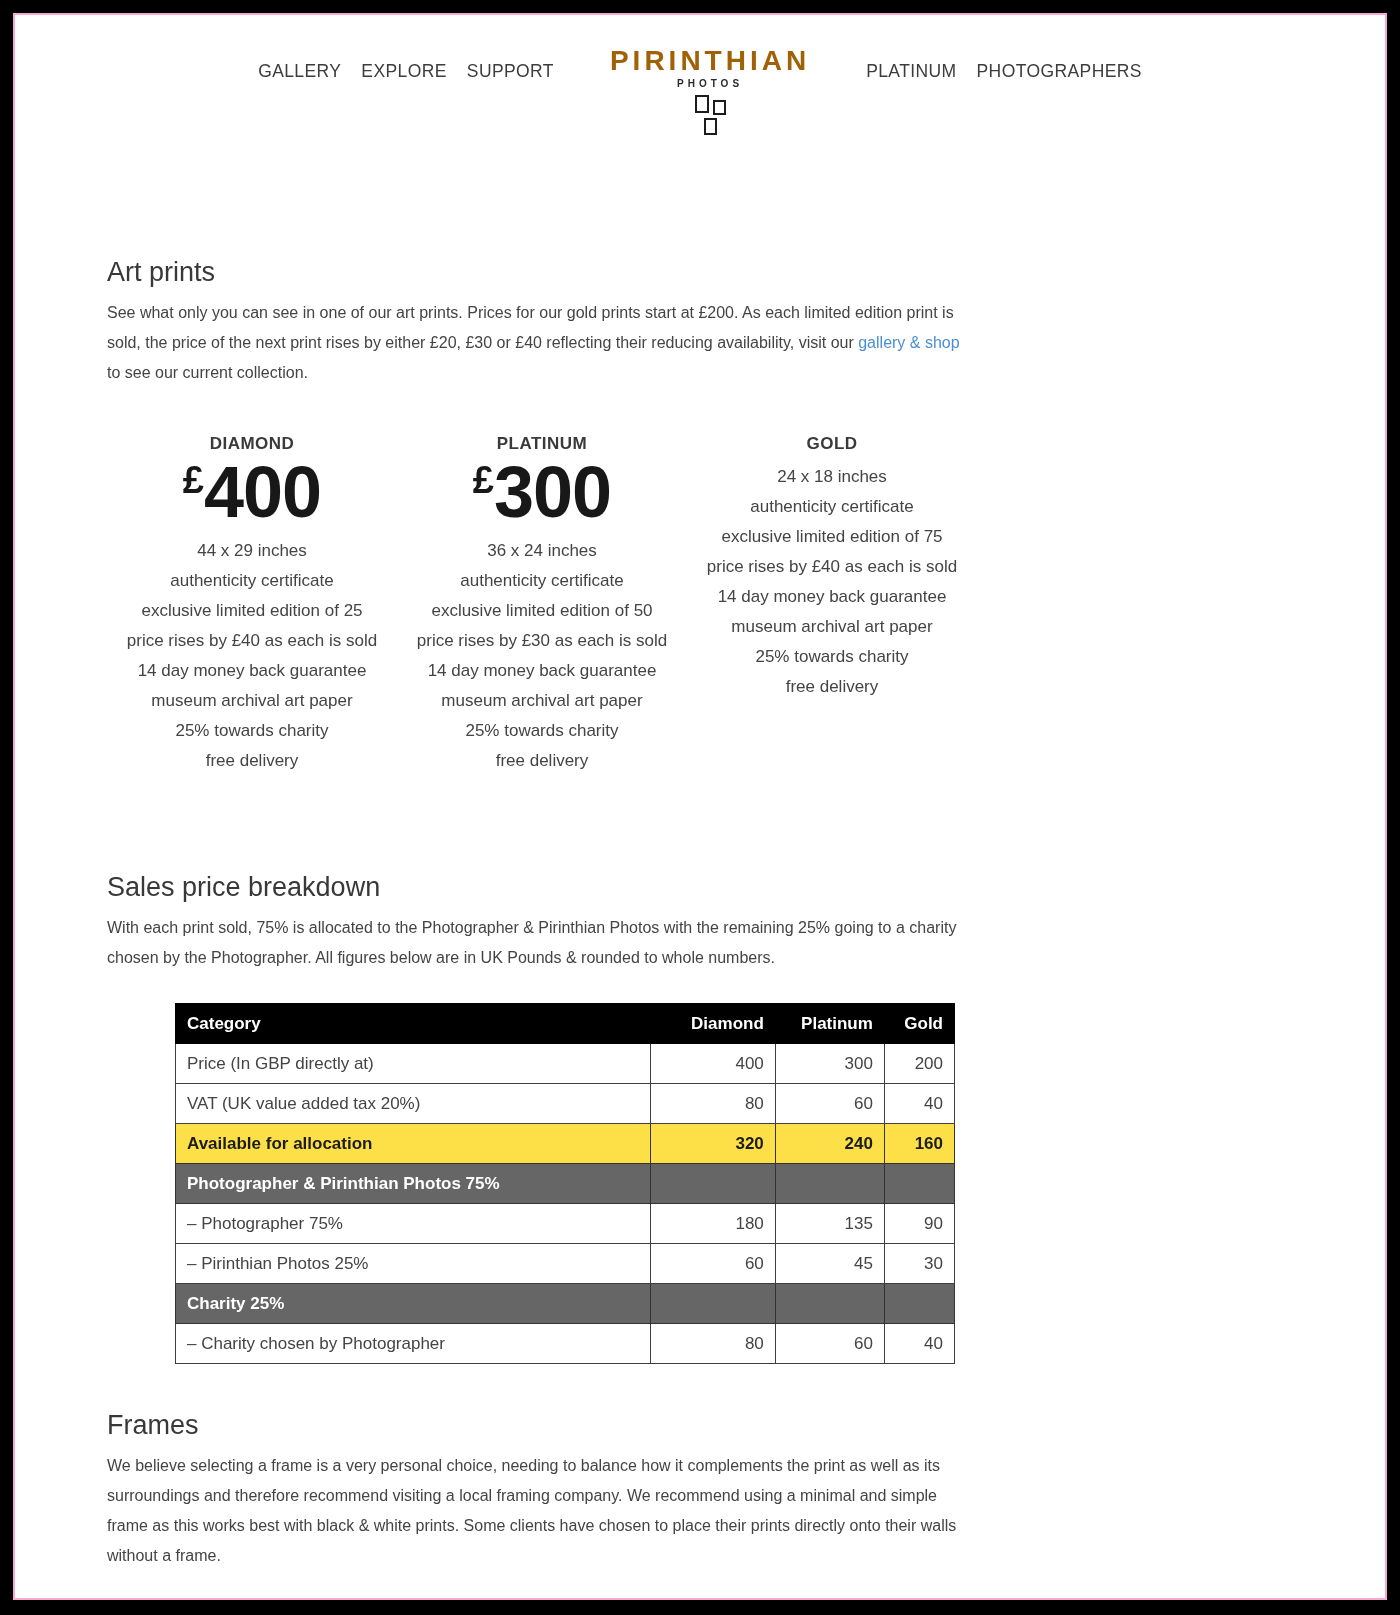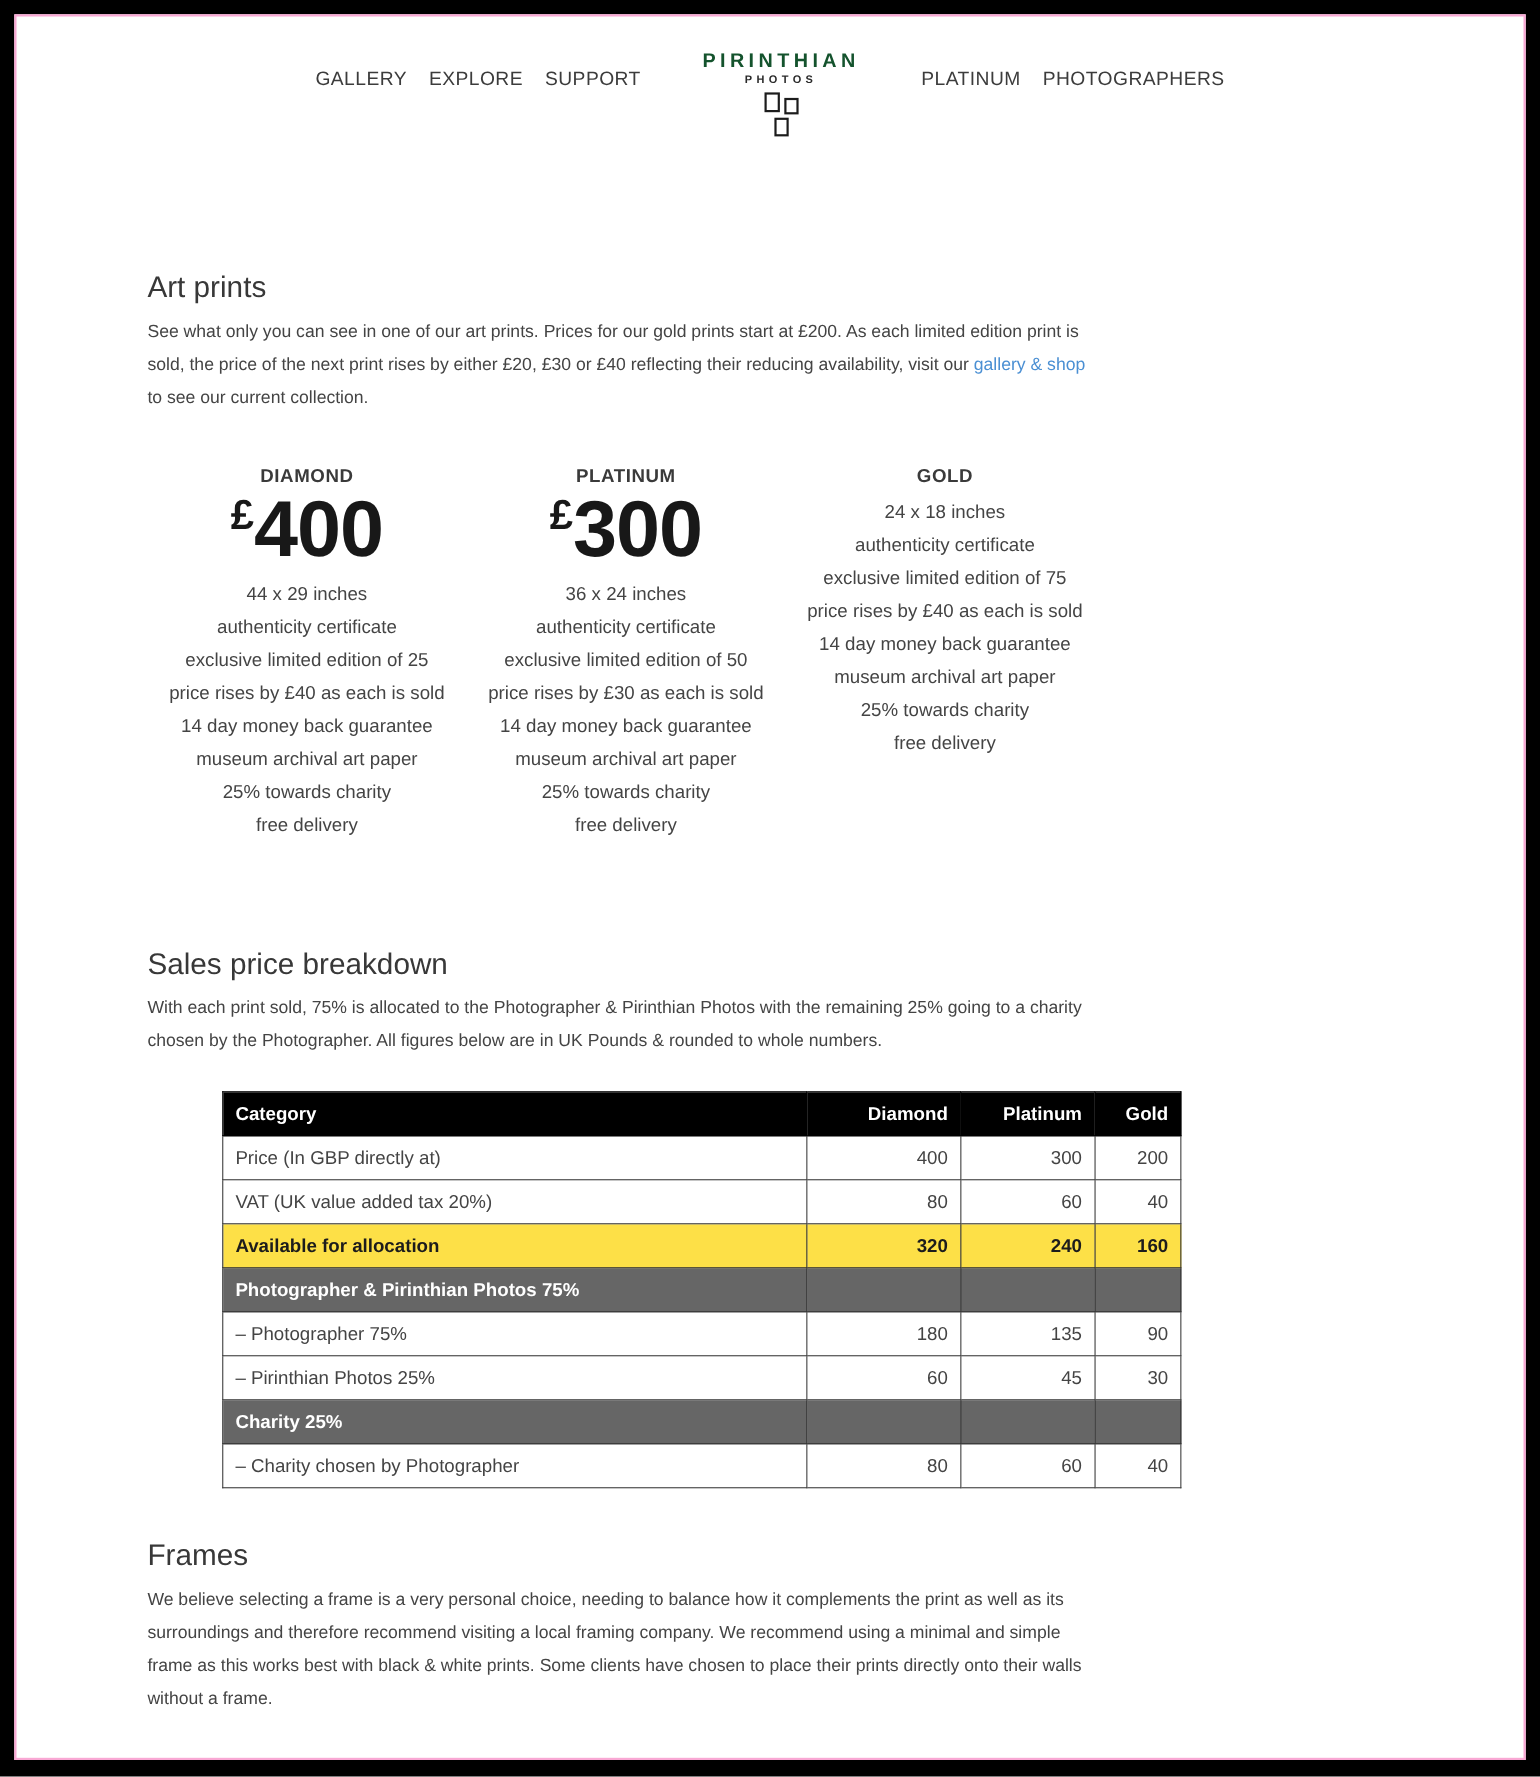--- a/index.html
+++ b/index.html
@@ -28,36 +28,36 @@
     display:flex;
     gap:20px;
     margin-top:16px;
     font-size:17.5px;
     letter-spacing:.4px;
     color:#3c3c3c;
     white-space:nowrap;
   }
   .nav-links a { color:#3c3c3c; text-decoration:none; cursor:pointer; }
   .logo { margin:0 56px; text-align:center; }
-  .logo-title { font-size:18px; font-weight:700; letter-spacing:4px; color:#14532d; }
+  .logo-title { font-size:28px; font-weight:700; letter-spacing:4px; color:#a16207; }
   .logo-sub   { font-size:10px; font-weight:600; letter-spacing:4px; color:#2a2a2a; margin-top:1px; }
   .logo-boxes { margin-top:6px; line-height:0; }
   .logo-boxes .row2 { margin-top:3px; }
   .tofu {
     display:inline-block;
     border:2px solid #1c1c1c;
     background:#fff;
     vertical-align:top;
   }
   .tofu.b1 { width:10px; height:14px; }
   .tofu.b2 { width:9px;  height:11px; margin-left:4px; margin-top:5px; }
   .tofu.b3 { width:9px;  height:13px; }
 
   
-  .content { width:870px; margin-left:119px; }
+  .content { width:870px; margin-left:92px; }
   h2 {
     font-size:27px;
     font-weight:400;
     color:#383838;
     margin:0 0 10px 0;
   }
   p.body-text {
     font-size:16px;
     line-height:30px;
     color:#444;
@@ -99,21 +99,21 @@
     margin:8px 0 0 0;
     padding:0;
     font-size:17px;
     line-height:30px;
     color:#444;
   }
 
   
   table.breakdown {
     border-collapse:collapse;
-    width:872px;
+    width:780px;
     margin:30px 0 0 68px;
     font-size:17px;
     color:#444;
   }
   table.breakdown th, table.breakdown td {
     border:1px solid #3f3f3f;
     padding:7px 11px;
     line-height:25px;
   }
   table.breakdown th {

